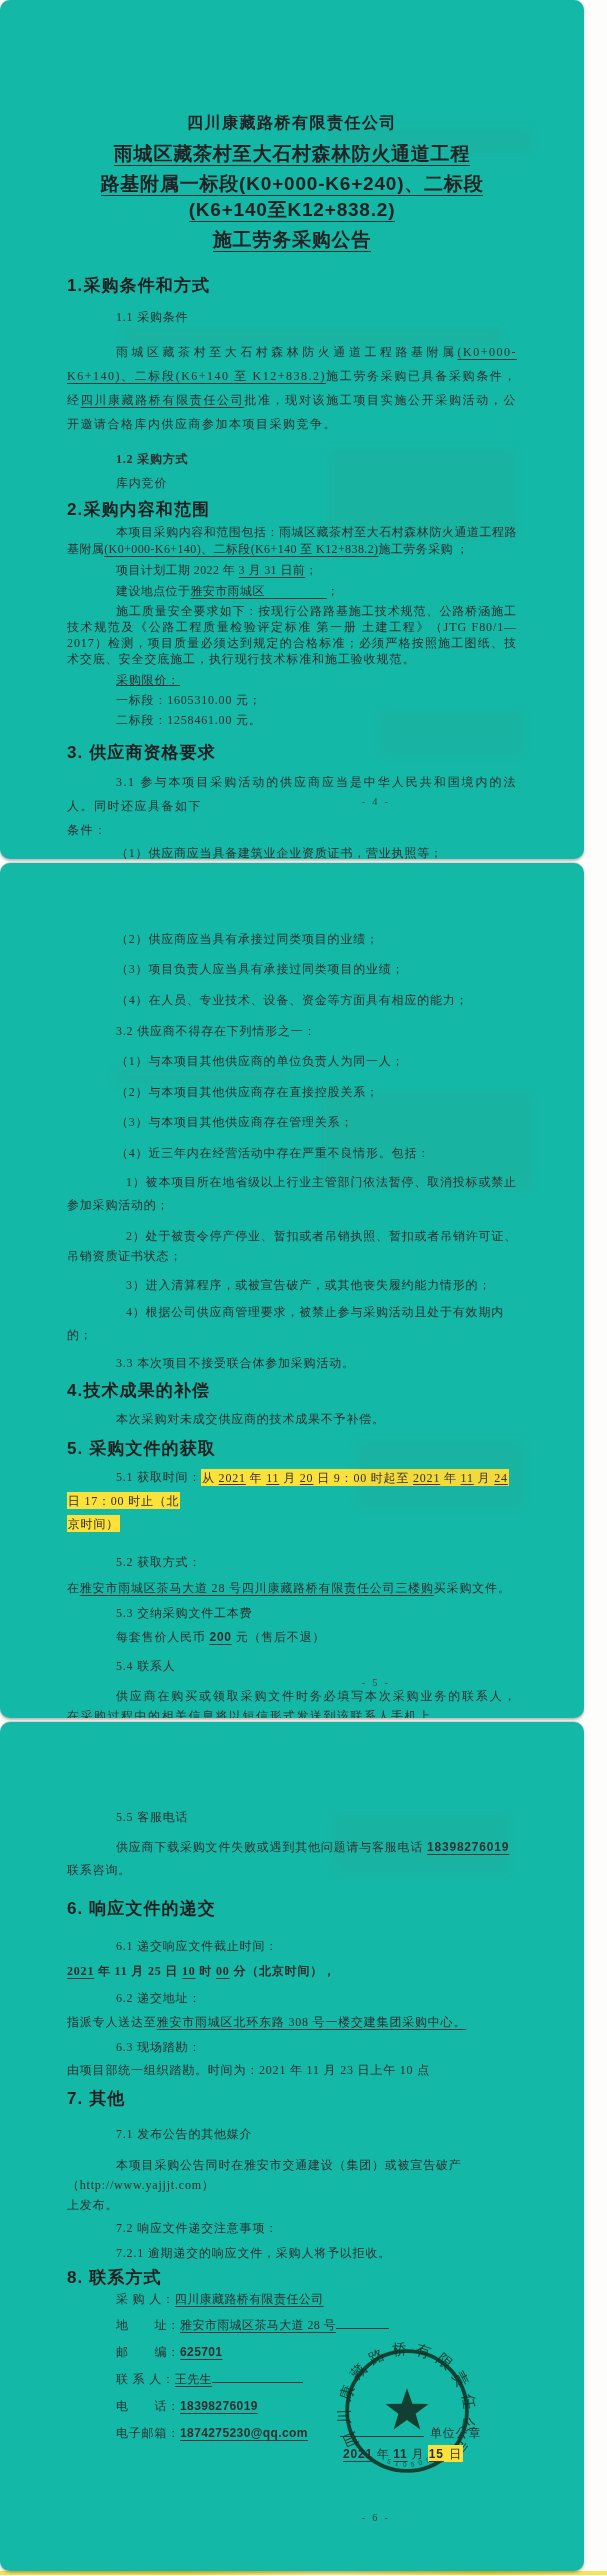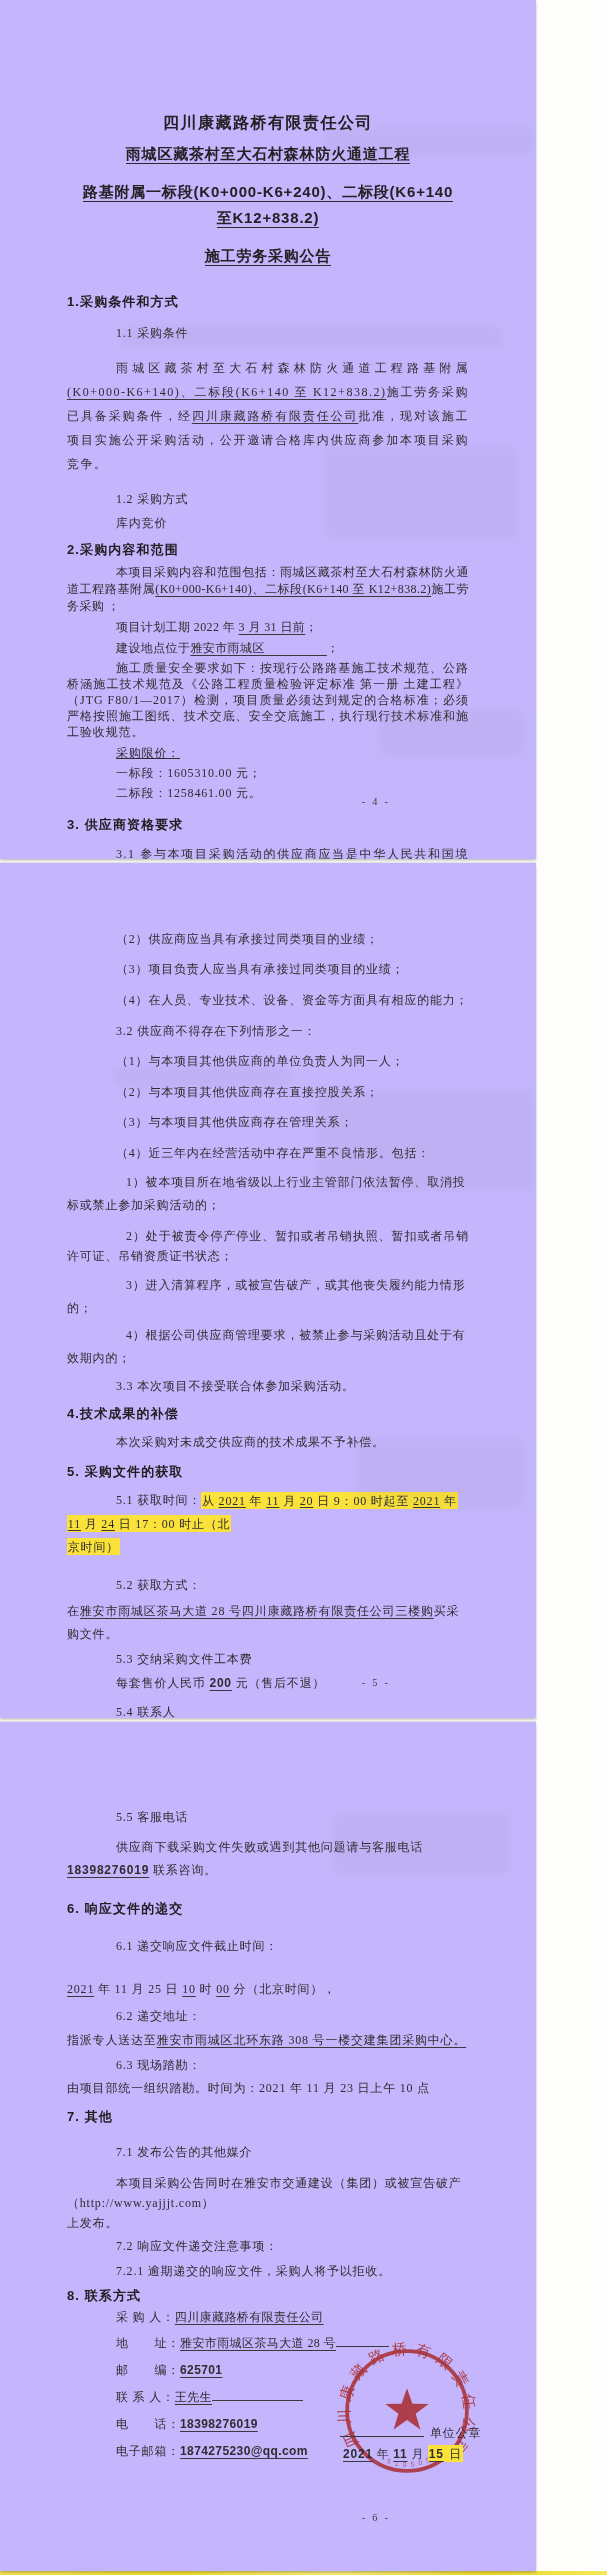--- a/index.html
+++ b/index.html
@@ -4,38 +4,39 @@
 <style>
   html,body{margin:0;padding:0;}
   body{
     width:608px;
     background:#fdfdfc;
     font-family:"Liberation Serif","DejaVu Serif",serif;
     color:#2f2d2f;
   }
   .page{
     position:relative;
-    width:536px;
-    background:#c4b5fd;
+    width:584px;
+    background:#14b8a6;
     overflow:hidden;
     box-shadow:0 1.5px 2.3px rgba(70,70,70,.35), 0 -0.8px 0.8px rgba(0,0,0,.12);
+    border-radius:10px;
   }
   .page .inner{padding:0 67px;}
   .page-4{height:859px;}
   .page-5{height:855px;margin-top:3.8px;}
   .page-6{height:849px;margin-top:3.8px;}
 
   
   .doc-title{margin:0;margin-top:111px;text-align:center;font-family:"Liberation Sans","DejaVu Sans",sans-serif;font-weight:700;font-size:16px;line-height:24px;color:#232123;letter-spacing:1.5px;}
-  .doc-sub{margin:12px;text-align:center;font-family:"Liberation Sans","DejaVu Sans",sans-serif;font-weight:700;font-size:15px;line-height:26px;color:#232123;letter-spacing:0.8px;}
+  .doc-sub{margin:4px;text-align:center;font-family:"Liberation Sans","DejaVu Sans",sans-serif;font-weight:700;font-size:19px;line-height:26px;color:#232123;letter-spacing:0.8px;}
   .doc-sub .tu{border-bottom:1.5px solid #2b2a2b;padding-bottom:0.8px;}
   .mt8{margin-top:6px;} .mt4{margin-top:3px;} .mt2{margin-top:1.5px;}
 
   
-  .h{margin:0;font-family:"Liberation Sans","DejaVu Sans",sans-serif;font-weight:700;font-size:13px;line-height:23px;color:#201e20;letter-spacing:1.1px;}
+  .h{margin:0;font-family:"Liberation Sans","DejaVu Sans",sans-serif;font-weight:700;font-size:17px;line-height:23px;color:#201e20;letter-spacing:1.1px;}
   .b{margin:0;font-size:12px;line-height:23px;letter-spacing:0.8px;}
   .ind{text-indent:49px;}
   .ind2{text-indent:59px;}
   .just{text-align:justify;}
   .loose{letter-spacing:1.5px;line-height:24px;}
   .dense{line-height:16.7px;letter-spacing:0.4px;}
   .q{line-height:16px;letter-spacing:0.9px;}
   .lh26{line-height:20px;}
   .lh28{line-height:21px;}
 
@@ -71,21 +72,21 @@
   <div class="ghost" style="left:380px;top:710px;width:144px;height:46px;"></div>
   <div class="inner">
     <p class="doc-title">四川康藏路桥有限责任公司</p>
     <p class="doc-sub mt8"><span class="tu">雨城区藏茶村至大石村森林防火通道工程</span></p>
     <p class="doc-sub mt4"><span class="tu">路基附属一标段(K0+000-K6+240)、二标段(K6+140至K12+838.2)</span></p>
     <p class="doc-sub mt2"><span class="tu">施工劳务采购公告</span></p>
 
     <p class="h" style="margin-top:21px;">1.采购条件和方式</p>
     <p class="b ind" style="margin-top:9px;">1.1 采购条件</p>
     <p class="b ind loose just" style="margin-top:10.6px;"><span>雨城区藏茶村至大石村森林防火通道工程路基附属</span><span class="u">(K0+000-K6+140)、二标段(K6+140 至 K12+838.2)</span><span>施工劳务采购已具备采购条件，经</span><span class="u">四川康藏路桥有限责任公司</span><span>批准，现对该施工项目实施公开采购活动，公开邀请合格库内供应商参加本项目采购竞争。</span></p>
-    <p class="b ind" style="margin-top:12px;">1.2 采购方式</p>
+    <p class="b ind" style="margin-top:12px;font-weight:bold;">1.2 采购方式</p>
     <p class="b ind" style="margin-top:1.5px;">库内竞价</p>
 
     <p class="h" style="margin-top:3px;">2.采购内容和范围</p>
     <p class="b ind dense just" style="margin-top:3px;"><span>本项目采购内容和范围包括：雨城区藏茶村至大石村森林防火通道工程路基附属</span><span class="u">(K0+000-K6+140)、二标段(K6+140 至 K12+838.2)</span><span>施工劳务采购 ；</span></p>
     <p class="b ind dense" style="margin-top:4.6px;"><span>项目计划工期 2022 年 </span><span class="u">3 月 31 日前</span><span>；</span></p>
     <p class="b ind dense" style="margin-top:4.6px;"><span>建设地点位于</span><span class="u">雅安市雨城区　　　　　</span><span>；</span></p>
     <p class="b ind q just" style="margin-top:3px;">施工质量安全要求如下：按现行公路路基施工技术规范、公路桥涵施工技术规范及《公路工程质量检验评定标准 第一册 土建工程》（JTG F80/1—2017）检测，项目质量必须达到规定的合格标准；必须严格按照施工图纸、技术交底、安全交底施工，执行现行技术标准和施工验收规范。</p>
     <p class="b ind lh26" style="margin-top:3px;text-decoration:underline;">采购限价：</p>
     <p class="b ind lh26">一标段：1605310.00 元；</p>
     <p class="b ind lh26">二标段：1258461.00 元。</p>
@@ -132,21 +133,21 @@
 </section>
 
 <section class="page page-6">
   <div class="ghost" style="left:334px;top:91px;width:175px;height:61px;"></div>
   <div class="inner">
     <p class="b ind" style="margin-top:84px;">5.5 客服电话</p>
     <p class="b ind" style="margin-top:7.6px;"><span>供应商下载采购文件失败或遇到其他问题请与客服电话 </span><span class="u num">18398276019</span><span> 联系咨询。</span></p>
 
     <p class="h" style="margin-top:15px;">6. 响应文件的递交</p>
     <p class="b ind" style="margin-top:15px;">6.1 递交响应文件截止时间：</p>
-    <p class="b" style="margin-top:20px;"><span class="u">2021</span><span> 年 11 月 25 日 </span><span class="u">10</span><span> 时 </span><span class="u">00</span><span> 分（北京时间），</span></p>
+    <p class="b" style="margin-top:2px;font-weight:bold;"><span class="u">2021</span><span> 年 11 月 25 日 </span><span class="u">10</span><span> 时 </span><span class="u">00</span><span> 分（北京时间），</span></p>
     <p class="b ind" style="margin-top:3.8px;">6.2 递交地址：</p>
     <p class="b" style="margin-top:1.5px;"><span>指派专人送达至</span><span class="u">雅安市雨城区北环东路 308 号一楼交建集团采购中心。</span></p>
     <p class="b ind lh26" style="margin-top:2.3px;">6.3 现场踏勘：</p>
     <p class="b lh26" style="margin-top:3px;">由项目部统一组织踏勘。时间为：2021 年 11 月 23 日上午 10 点</p>
 
     <p class="h" style="margin-top:6.8px;">7. 其他</p>
     <p class="b ind" style="margin-top:13px;">7.1 发布公告的其他媒介</p>
     <p class="b lh26" style="margin-top:9px;"><span style="display:inline-block;width:49px;"></span><span>本项目采购公告同时在雅安市交通建设（集团）或被宣告破产（http://www.yajjjt.com）</span><br><span>上发布。</span></p>
     <p class="b ind" style="margin-top:2.3px;">7.2 响应文件递交注意事项：</p>
     <p class="b ind" style="margin-top:2.3px;">7.2.1 逾期递交的响应文件，采购人将予以拒收。</p>

